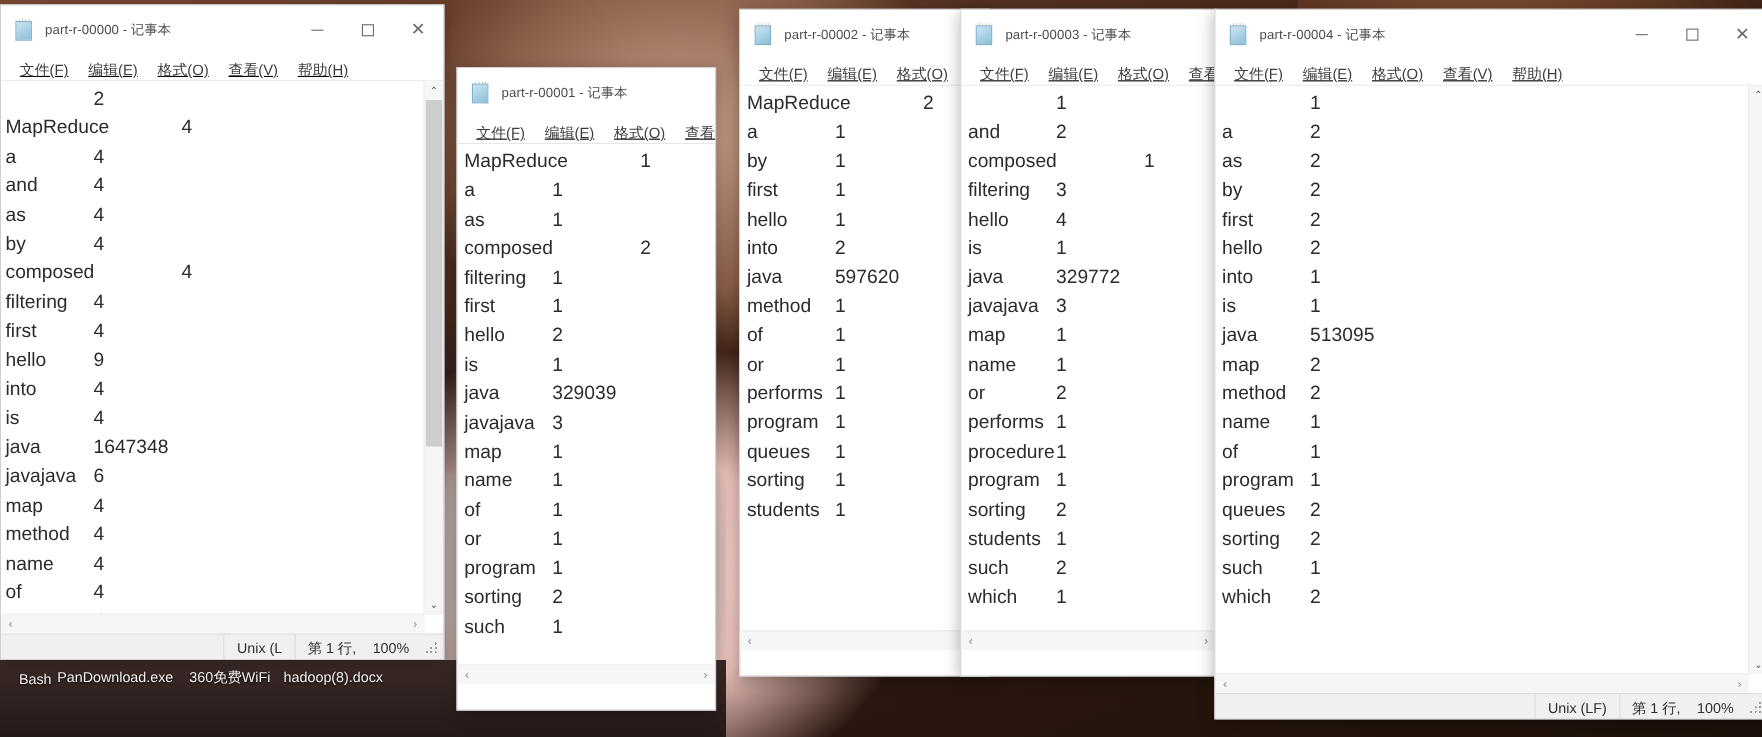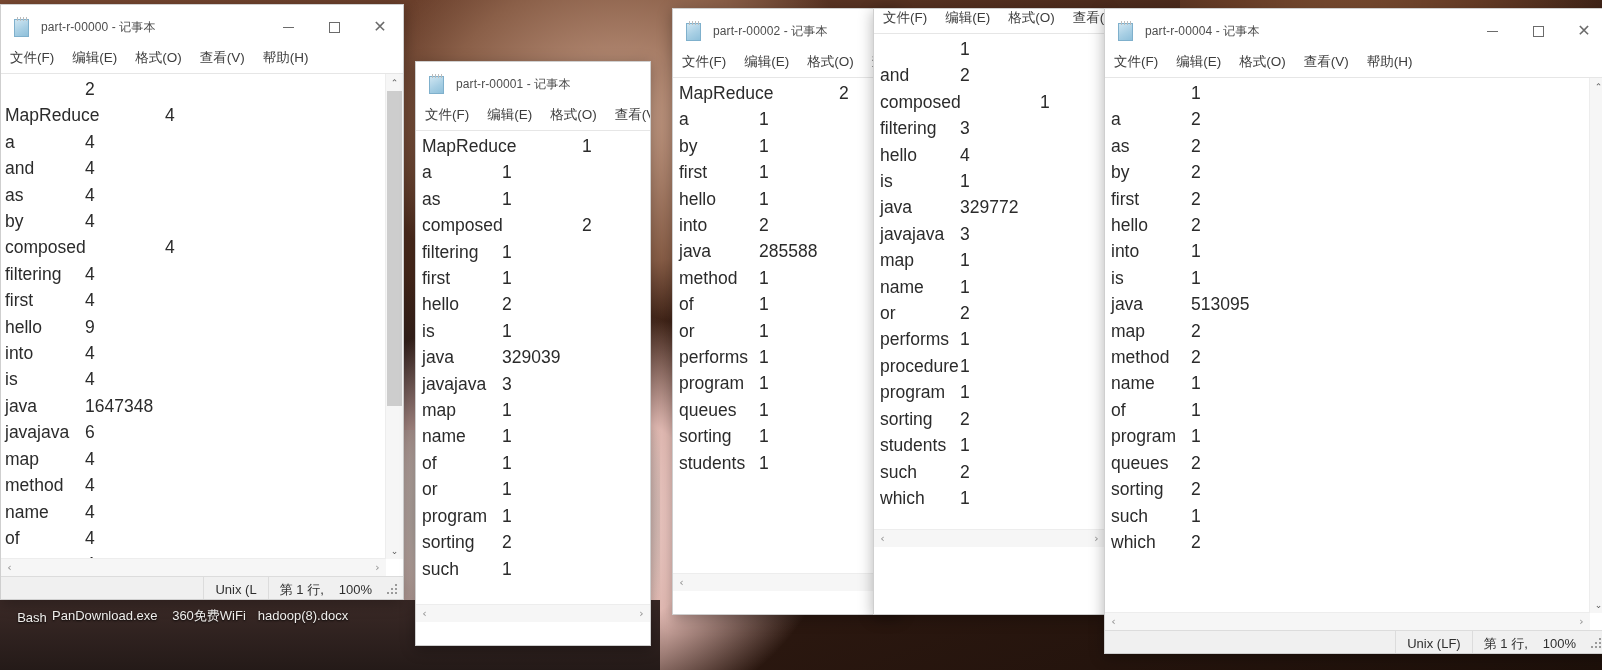--- a/index.html
+++ b/index.html
@@ -118,26 +118,27 @@
     display: flex; align-items: center; justify-content: center;
     color: #6b6b6b;
   }
   .wbtn .min { width: 11px; height: 1px; background: #6b6b6b; display: block; }
   .wbtn .max { width: 11px; height: 11px; border: 1px solid #6b6b6b; box-sizing: border-box; display: block; }
   .wbtn .cls { font-size: 16px; line-height: 1; font-family: "DejaVu Sans", sans-serif; }
 
   .menubar {
     height: 24px;
     display: flex;
-    align-items: flex-start;
+    align-items: flex-end;
     background: #ffffff;
-    padding-left: 0;
+    padding-left: 8px;
     border-bottom: 1px solid #e6e6e6;
     flex: none;
     overflow: hidden;
+    text-decoration: underline;
   }
   .menu-item {
     font-size: 13.5px;
     color: #3d3d3d;
     padding: 0 9px;
     white-space: nowrap;
   }
 
   .npbody {
     position: relative;
@@ -376,38 +377,44 @@
     <div class="menu-item">查看(</div>
   </div>
   <div class="npbody" style="height:513px;">
     <div class="textarea" style="bottom:17px;padding:2px 0 0 6px;">
         <div class="textline"><span class="tl-word" style="width: 160px;">MapReduce</span><span class="tl-count">2</span></div>
         <div class="textline"><span class="tl-word" style="width: 80px;">a</span><span class="tl-count">1</span></div>
         <div class="textline"><span class="tl-word" style="width: 80px;">by</span><span class="tl-count">1</span></div>
         <div class="textline"><span class="tl-word" style="width: 80px;">first</span><span class="tl-count">1</span></div>
         <div class="textline"><span class="tl-word" style="width: 80px;">hello</span><span class="tl-count">1</span></div>
         <div class="textline"><span class="tl-word" style="width: 80px;">into</span><span class="tl-count">2</span></div>
-        <div class="textline"><span class="tl-word" style="width: 80px;">java</span><span class="tl-count">285588</span></div>
+        <div class="textline"><span class="tl-word" style="width: 80px;">java</span><span class="tl-count">597620</span></div>
         <div class="textline"><span class="tl-word" style="width: 80px;">method</span><span class="tl-count">1</span></div>
         <div class="textline"><span class="tl-word" style="width: 80px;">of</span><span class="tl-count">1</span></div>
         <div class="textline"><span class="tl-word" style="width: 80px;">or</span><span class="tl-count">1</span></div>
         <div class="textline"><span class="tl-word" style="width: 80px;">performs</span><span class="tl-count">1</span></div>
         <div class="textline"><span class="tl-word" style="width: 80px;">program</span><span class="tl-count">1</span></div>
         <div class="textline"><span class="tl-word" style="width: 80px;">queues</span><span class="tl-count">1</span></div>
         <div class="textline"><span class="tl-word" style="width: 80px;">sorting</span><span class="tl-count">1</span></div>
         <div class="textline"><span class="tl-word" style="width: 80px;">students</span><span class="tl-count">1</span></div>
       </div>
     <div class="hscroll">
       <div class="arrow lf">‹</div>
       <div class="arrow rt">›</div>
     </div>
   </div>
 </div>
 
 <div class="npwin" id="win3">
+  <div class="titlebar">
+    <div class="np-icon">
+        <span class="pad"></span>
+      </div>
+    <div class="np-title">part-r-00003 - 记事本</div>
+  </div>
   <div class="menubar">
     <div class="menu-item">文件(F)</div>
     <div class="menu-item">编辑(E)</div>
     <div class="menu-item">格式(O)</div>
     <div class="menu-item">查看(</div>
   </div>
   <div class="npbody" style="height:513px;">
     <div class="textarea" style="bottom:17px;padding:2px 0 0 6px;">
         <div class="textline"><span class="tl-word" style="width: 80px;"></span><span class="tl-count">1</span></div>
         <div class="textline"><span class="tl-word" style="width: 80px;">and</span><span class="tl-count">2</span></div>

